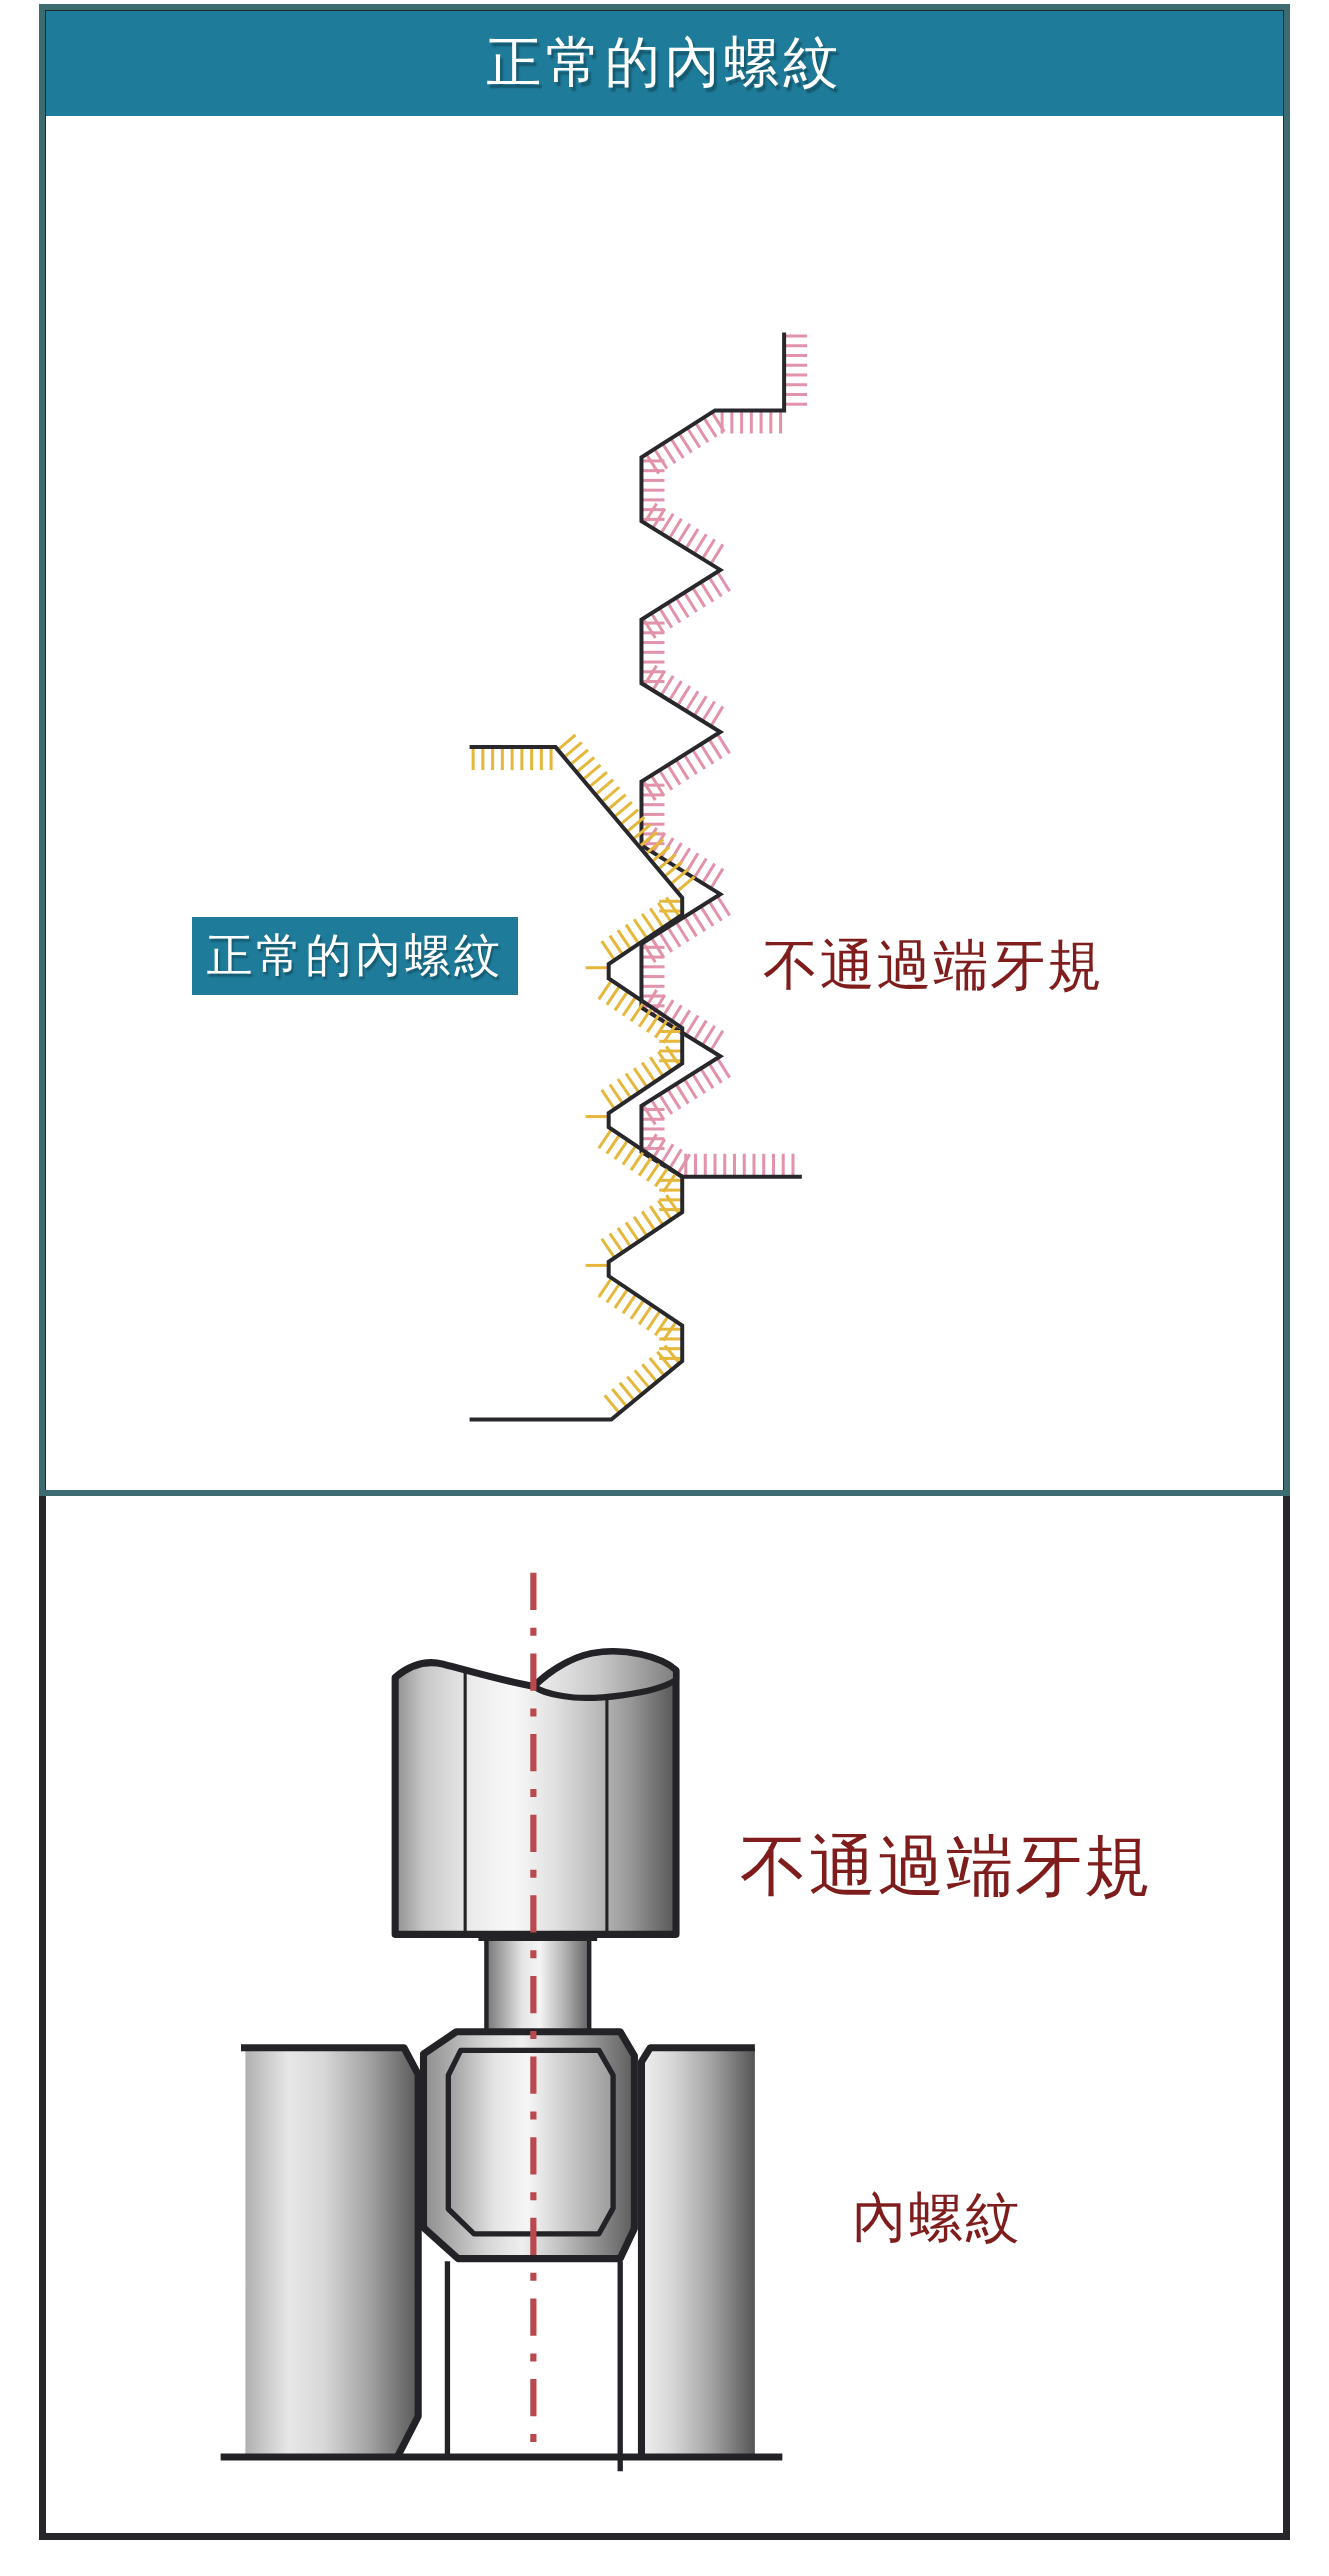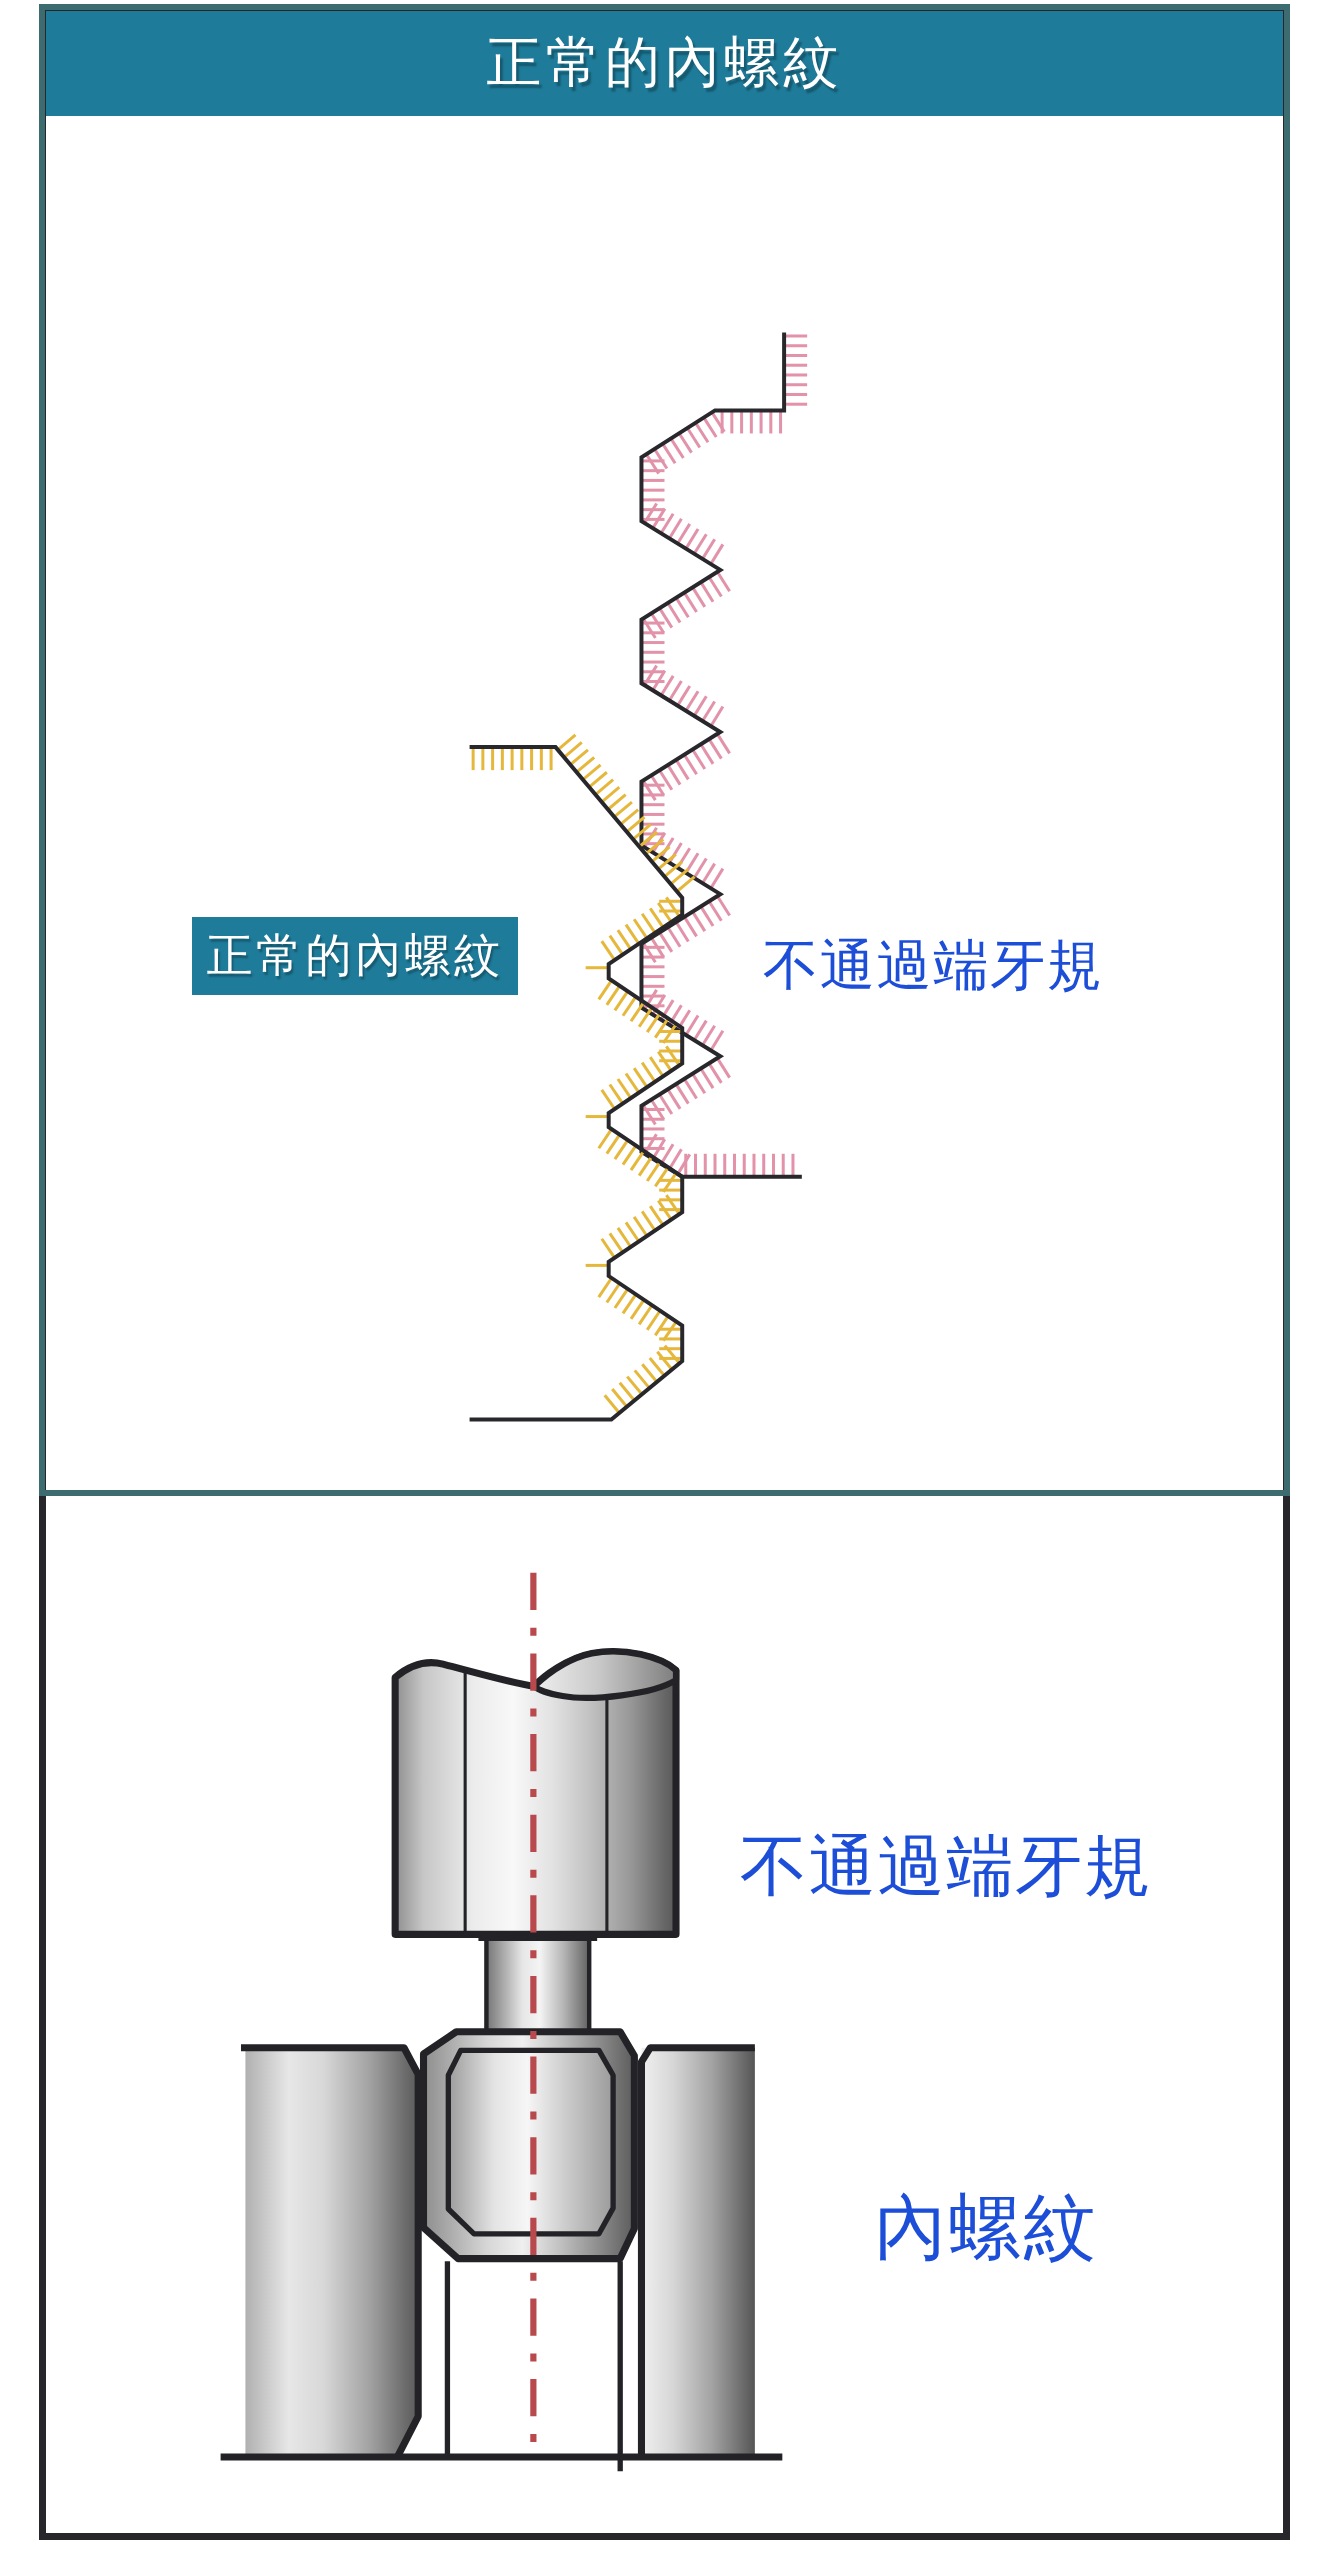--- a/index.html
+++ b/index.html
@@ -26,24 +26,24 @@
   }
   .art{left:0;top:0;width:1329px;height:2576px;}
   .label-box{
     left:192px;top:917px;width:326px;height:78px;background:#1E7B99;
     display:flex;align-items:center;justify-content:center;
   }
   .label-box span{
     color:#ffffff;font-size:46px;letter-spacing:3.5px;font-weight:500;
     text-shadow:1.8px 2.7px 1.8px rgba(0,0,0,0.28);white-space:nowrap;
   }
-  .black-label{color:#1d4ed8;white-space:nowrap;line-height:1;}
+  .black-label{color:#7f1d1d;white-space:nowrap;line-height:1;}
   .label-nogo-top{left:763px;top:938px;font-size:55px;letter-spacing:1.8px;}
   .label-nogo-bottom{left:740px;top:1833px;font-size:67px;letter-spacing:1.8px;}
-  .label-internal-thread{left:874px;top:2191px;font-size:72px;letter-spacing:2.7px;}
+  .label-internal-thread{left:852px;top:2191px;font-size:54px;letter-spacing:2.7px;}
 </style>
 </head>
 <body>
 
 <div class="abs outer-frame"></div>
 <div class="abs panel1-border"></div>
 
 <div class="abs titlebar">
   <span>正常的內螺紋</span>
 </div>

